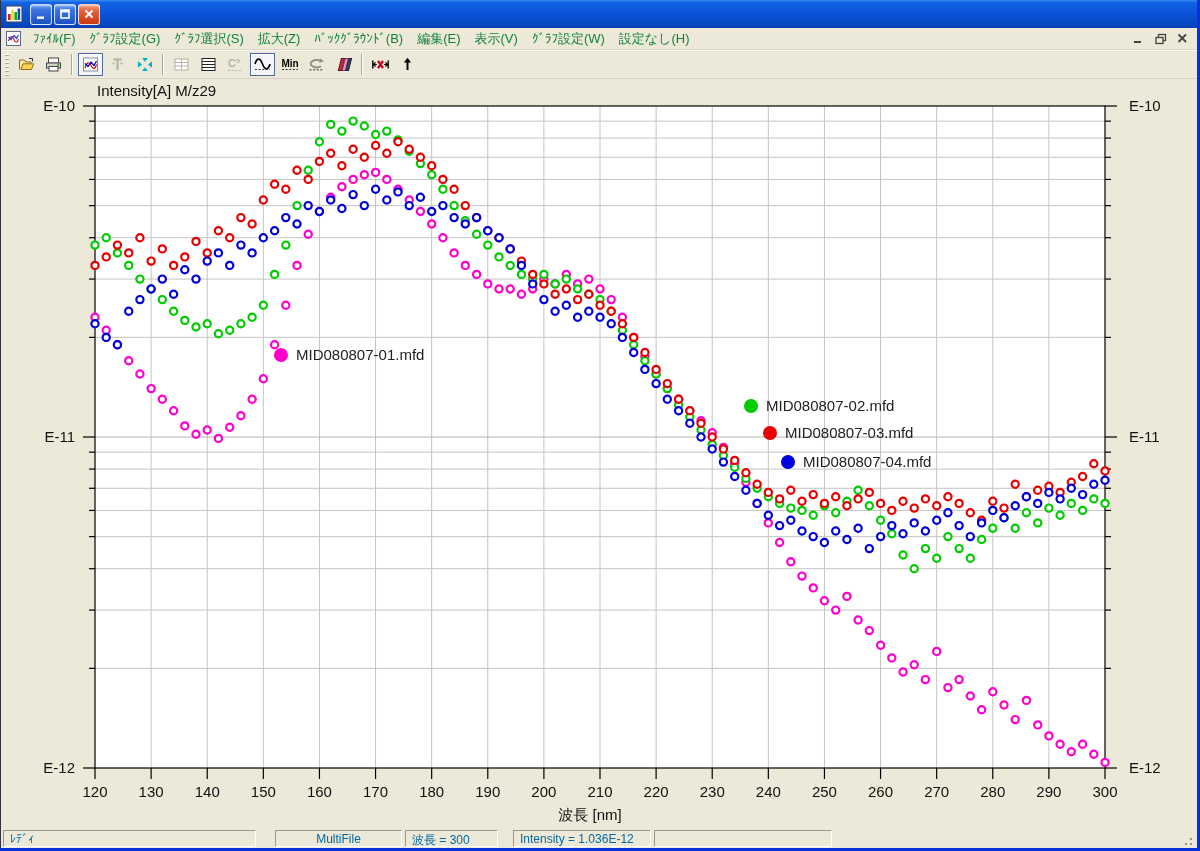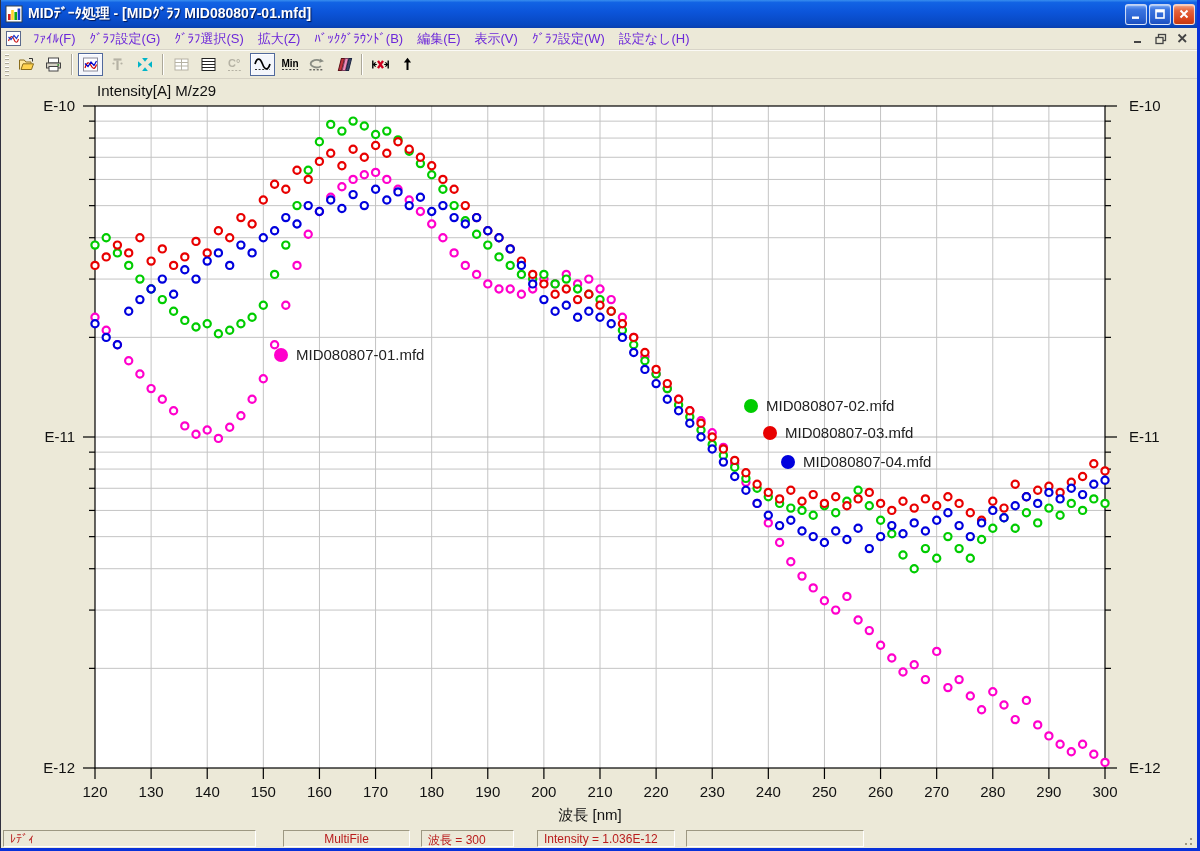--- a/index.html
+++ b/index.html
@@ -31,21 +31,21 @@
     box-shadow:inset 0 1px 1px rgba(255,255,255,.5);
   }
   .cap-btn.close{background:linear-gradient(180deg,#f2a587 0%,#e4633c 30%,#d8441c 75%,#c33a12 100%);}
   
   .menubar{
     position:absolute;top:28px;left:1px;width:1196px;height:22px;box-sizing:border-box;
     background:#ece9d8;display:flex;align-items:center;padding:0 2px;z-index:40;
     border-bottom:1px solid #d8d4c8;
   }
   .menubar .doc-icon{width:17px;height:17px;margin:0 4px 0 2px;flex:0 0 auto;}
-  .menu-item{font-size:13px;color:#6d28d9;padding:2px 7px;white-space:nowrap;}
+  .menu-item{font-size:13px;color:#15803d;padding:2px 7px;white-space:nowrap;}
   .menu-spacer{flex:1;}
   .mdi-btn{width:19px;height:16px;display:flex;align-items:center;justify-content:center;margin-right:3px;color:#333;}
   
   .toolbar{
     position:absolute;top:50px;left:1px;width:1196px;height:29px;box-sizing:border-box;
     background:#ece9d8;display:flex;align-items:center;padding:0 2px;z-index:40;
     border-top:1px solid #fbfaf6;border-bottom:1px solid #d5d1c3;
   }
   .tb-grip{
     width:4px;height:22px;margin:0 4px 0 2px;
@@ -57,22 +57,22 @@
   }
   .tb.active{border:1px solid #51699c;background:#f4f6fc;box-shadow:inset 1px 1px 0 #fff;}
   .tb-sep{width:1px;height:21px;background:#aca899;border-right:1px solid #fff;margin:0 4px;}
   .tb svg{display:block;}
   
   .client{position:absolute;top:79px;left:1px;width:1196px;height:750px;background:#ece9d8;}
   #chart{position:absolute;top:0;left:0;}
   
   .statusbar{
     position:absolute;left:1px;bottom:3px;width:1196px;height:20px;box-sizing:border-box;
-    background:#ece9d8;display:flex;align-items:stretch;gap:11px;padding:2px 3px 1px 2px;
-    font-size:12px;color:#b91c1c;z-index:40;
+    background:#ece9d8;display:flex;align-items:stretch;gap:3px;padding:2px 3px 1px 2px;
+    font-size:12px;color:#0369a1;z-index:40;
   }
   .sb-panel{
     border:1px solid;border-color:#9d9882 #ffffff #ffffff #9d9882;
     box-sizing:border-box;padding:1px 6px 0 6px;white-space:nowrap;overflow:hidden;
   }
   .sb-ready{width:253px;}
   .sb-multifile{width:127px;text-align:center;margin-left:16px;}
   .sb-wave{width:93px;}
   .sb-intensity{width:138px;margin-left:12px;}
   .sb-empty{width:178px;}
@@ -96,21 +96,20 @@
 <div class="titlebar">
   <span class="app-icon">
     <svg width="18" height="18" viewBox="0 0 18 18">
       <rect x="1" y="1" width="16" height="16" fill="#fff" stroke="#33414f"></rect>
       <rect x="3" y="9" width="2.6" height="6" fill="#d02020"></rect>
       <rect x="6.2" y="5" width="2.6" height="10" fill="#ffd428"></rect>
       <rect x="9.4" y="7" width="2.6" height="8" fill="#12a812"></rect>
       <rect x="12.6" y="3.5" width="2.6" height="11.5" fill="#1440cc"></rect>
     </svg>
   </span>
-  <span class="title-text">MIDﾃﾞｰﾀ処理 - [MIDｸﾞﾗﾌ MID080807-01.mfd]</span>
   <span class="cap-btn">
     <svg width="12" height="12" viewBox="0 0 12 12">
         <rect x="2" y="8.5" width="7" height="2.4" fill="#fff"></rect>
       </svg>
   </span>
   <span class="cap-btn">
     <svg width="12" height="12" viewBox="0 0 12 12">
         <rect x="2" y="2" width="8" height="8" fill="none" stroke="#fff" stroke-width="1.6"></rect>
         <rect x="2" y="2" width="8" height="2.4" fill="#fff"></rect>
       </svg>

